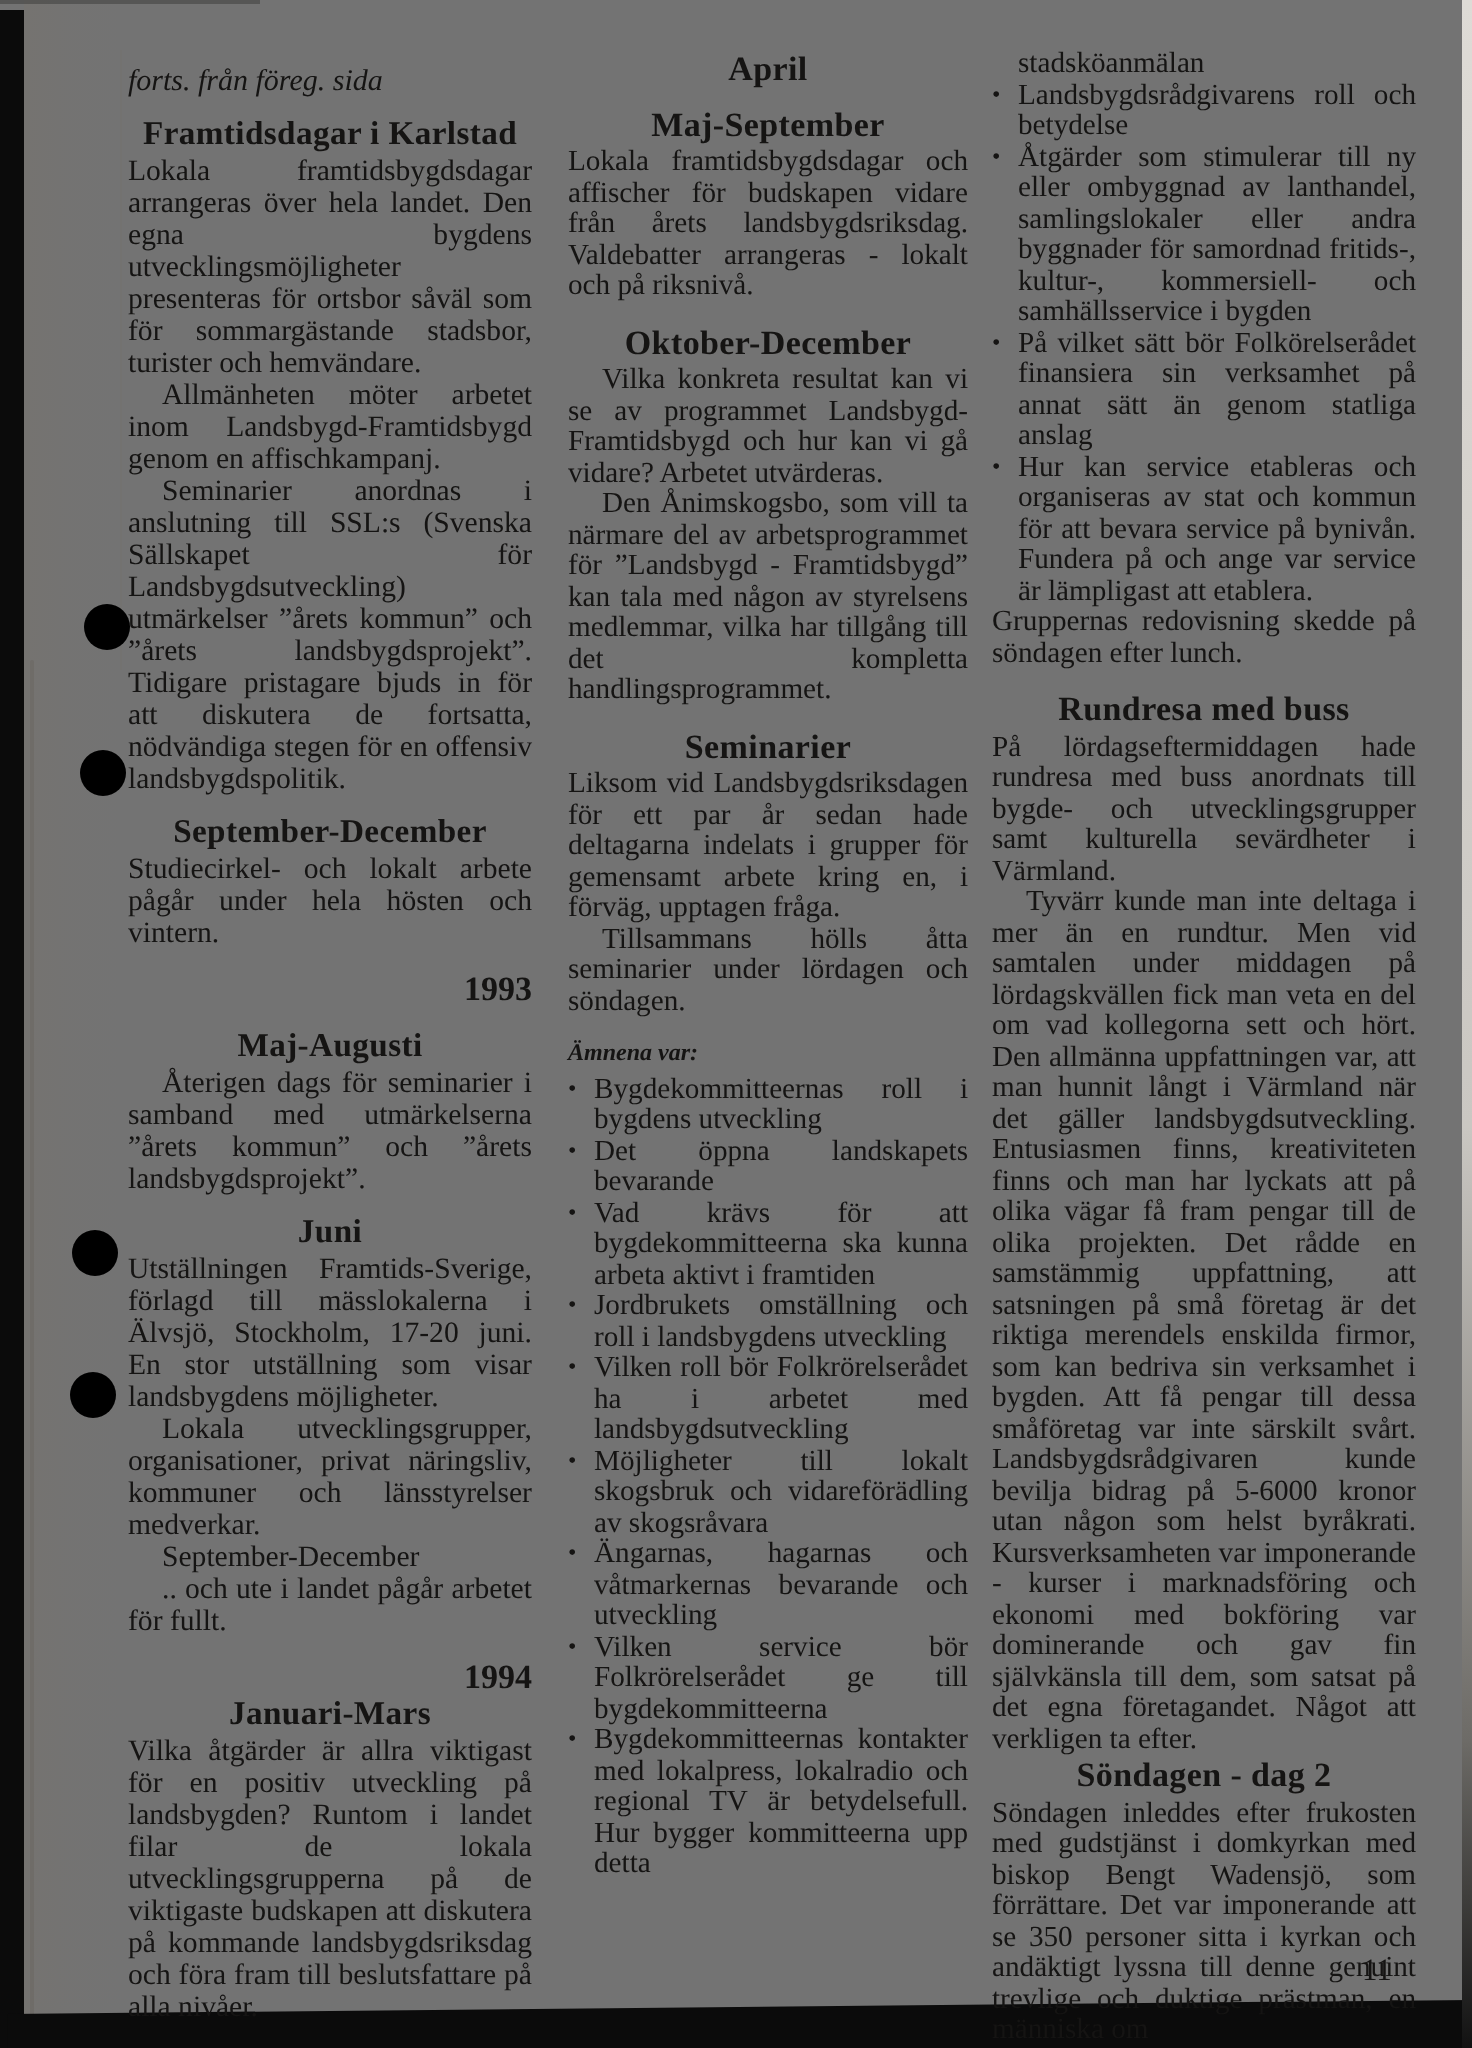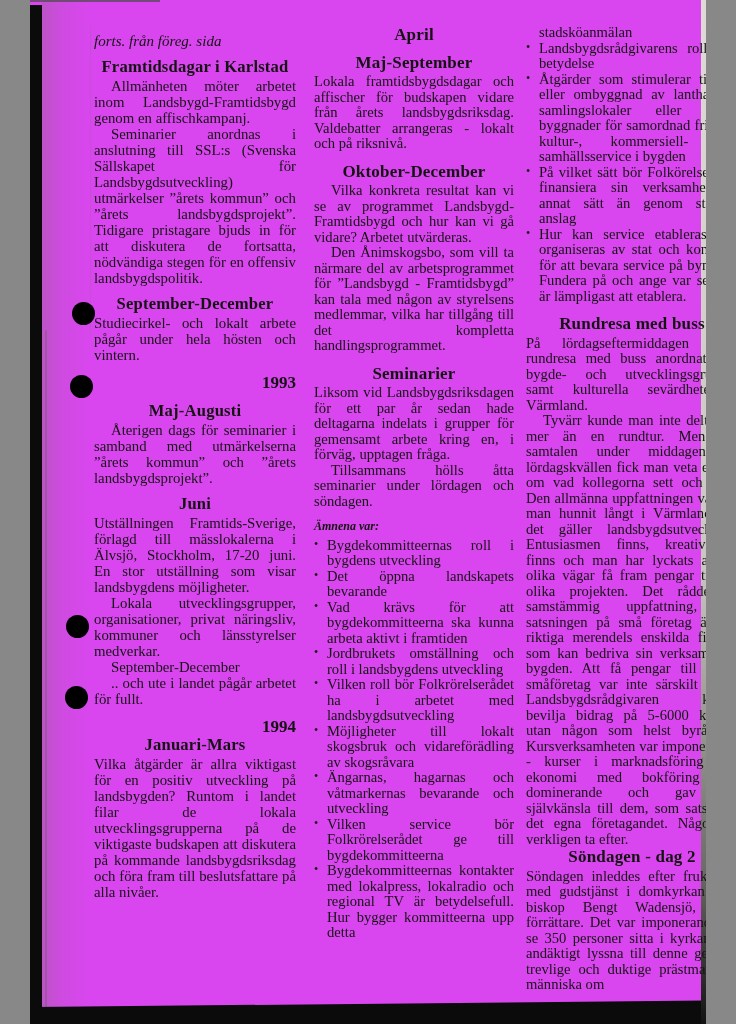--- a/index.html
+++ b/index.html
@@ -1,18 +1,18 @@
 <!DOCTYPE html>
 <html lang="sv"><head>
 <meta charset="utf-8">
 <style>
   html,body { margin:0; padding:0; background:#888; }
   .page {
-    position:relative; width:676px; height:1024px; margin:0 auto;
-    background:#d946ef; overflow:hidden;
+    position:relative; width:736px; height:1024px; margin:0 auto;
+    background:#737373; overflow:hidden;
     font-family:"Liberation Serif","DejaVu Serif",serif;
     color:#151413;
   }
   
   .edge-left  { position:absolute; left:0; top:5px; bottom:0; width:12px; background:#0b0b0b; }
   .edge-top   { position:absolute; left:0; top:0; width:130px; height:2px; background:#4a4a48; opacity:.7; }
   .edge-bottom{ position:absolute; left:4px; bottom:-9px; width:764px; height:26px; background:#0b0b0b;
                 transform:rotate(-0.55deg); transform-origin:left bottom; }
   .edge-right { position:absolute; right:0; top:0; bottom:0; width:5px;
                 background:linear-gradient(to bottom,#dedbd6 0%,#cac7c2 55%,#6d6b67 85%,#121212 100%); }
@@ -66,20 +66,21 @@
 
   <div class="scan-dot dot-1"></div>
   <div class="scan-dot dot-2"></div>
   <div class="scan-dot dot-3"></div>
   <div class="scan-dot dot-4"></div>
 
   <main>
     <section class="col col-1">
         <div class="b-note">forts. från föreg. sida</div>
         <h3 class="b-heading">Framtidsdagar i Karlstad</h3>
+        <div class="b-para">Lokala framtidsbygdsdagar arrangeras över hela landet. Den egna bygdens utvecklingsmöjligheter presenteras för ortsbor såväl som för sommargästande stadsbor, turister och hemvändare.</div>
         <div class="b-para indent">Allmänheten möter arbetet inom Landsbygd-Framtidsbygd genom en affischkampanj.</div>
         <div class="b-para indent">Seminarier anordnas i anslutning till SSL:s (Svenska Sällskapet för Landsbygdsutveckling) utmärkelser ”årets kommun” och ”årets landsbygdsprojekt”. Tidigare pristagare bjuds in för att diskutera de fortsatta, nödvändiga stegen för en offensiv landsbygdspolitik.</div>
         <h3 class="b-heading">September-December</h3>
         <div class="b-para">Studiecirkel- och lokalt arbete pågår under hela hösten och vintern.</div>
         <div class="b-year spaced">1993</div>
         <h3 class="b-heading">Maj-Augusti</h3>
         <div class="b-para indent">Återigen dags för seminarier i samband med utmärkelserna ”årets kommun” och ”årets landsbygdsprojekt”.</div>
         <h3 class="b-heading">Juni</h3>
         <div class="b-para">Utställningen Framtids-Sverige, förlagd till mässlokalerna i Älvsjö, Stockholm, 17-20 juni. En stor utställning som visar landsbygdens möjligheter.</div>
         <div class="b-para indent">Lokala utvecklingsgrupper, organisationer, privat näringsliv, kommuner och länsstyrelser medverkar.</div>
@@ -109,20 +110,21 @@
         <div class="b-bullet"><span class="marker">•</span><span>Ängarnas, hagarnas och våtmarkernas bevarande och utveckling</span></div>
         <div class="b-bullet"><span class="marker">•</span><span>Vilken service bör Folkrörelserådet ge till bygdekommitteerna</span></div>
         <div class="b-bullet"><span class="marker">•</span><span>Bygdekommitteernas kontakter med lokalpress, lokalradio och regional TV är betydelsefull. Hur bygger kommitteerna upp detta</span></div>
       </section>
     <section class="col col-3">
         <div class="b-cont">stadsköanmälan</div>
         <div class="b-bullet"><span class="marker">•</span><span>Landsbygdsrådgivarens roll och betydelse</span></div>
         <div class="b-bullet"><span class="marker">•</span><span>Åtgärder som stimulerar till ny eller ombyggnad av lanthandel, samlingslokaler eller andra byggnader för samordnad fritids-, kultur-, kommersiell- och samhällsservice i bygden</span></div>
         <div class="b-bullet"><span class="marker">•</span><span>På vilket sätt bör Folkörelserådet finansiera sin verksamhet på annat sätt än genom statliga anslag</span></div>
         <div class="b-bullet"><span class="marker">•</span><span>Hur kan service etableras och organiseras av stat och kommun för att bevara service på bynivån. Fundera på och ange var service är lämpligast att etablera.</span></div>
+        <div class="b-para">Gruppernas redovisning skedde på söndagen efter lunch.</div>
         <h3 class="b-heading">Rundresa med buss</h3>
         <div class="b-para">På lördagseftermiddagen hade rundresa med buss anordnats till bygde- och utvecklingsgrupper samt kulturella sevärdheter i Värmland.</div>
         <div class="b-para indent">Tyvärr kunde man inte deltaga i mer än en rundtur. Men vid samtalen under middagen på lördagskvällen fick man veta en del om vad kollegorna sett och hört. Den allmänna uppfattningen var, att man hunnit långt i Värmland när det gäller landsbygdsutveckling. Entusiasmen finns, kreativiteten finns och man har lyckats att på olika vägar få fram pengar till de olika projekten. Det rådde en samstämmig uppfattning, att satsningen på små företag är det riktiga merendels enskilda firmor, som kan bedriva sin verksamhet i bygden. Att få pengar till dessa småföretag var inte särskilt svårt. Landsbygdsrådgivaren kunde bevilja bidrag på 5-6000 kronor utan någon som helst byråkrati. Kursverksamheten var imponerande - kurser i marknadsföring och ekonomi med bokföring var dominerande och gav fin självkänsla till dem, som satsat på det egna företagandet. Något att verkligen ta efter.</div>
         <h3 class="b-heading tight">Söndagen - dag 2</h3>
         <div class="b-para">Söndagen inleddes efter frukosten med gudstjänst i domkyrkan med biskop Bengt Wadensjö, som förrättare. Det var imponerande att se 350 personer sitta i kyrkan och andäktigt lyssna till denne genuint trevlige och duktige prästman, en människa om</div>
       </section>
   </main>
 
   <div class="page-number">11</div>
 </div>

